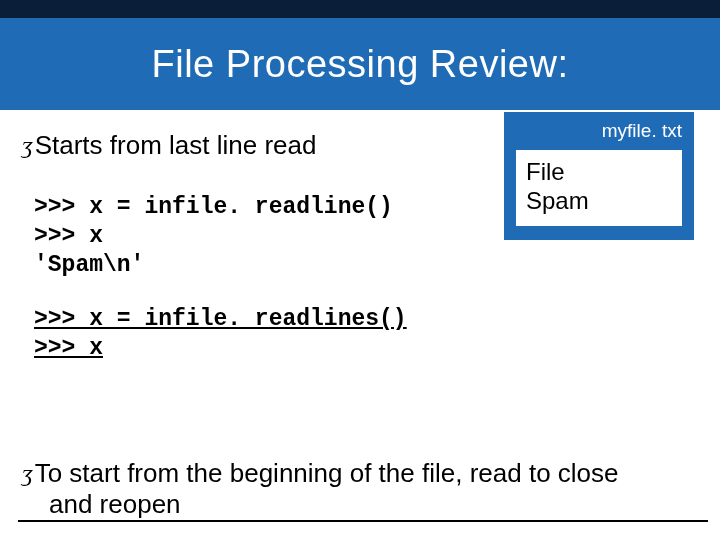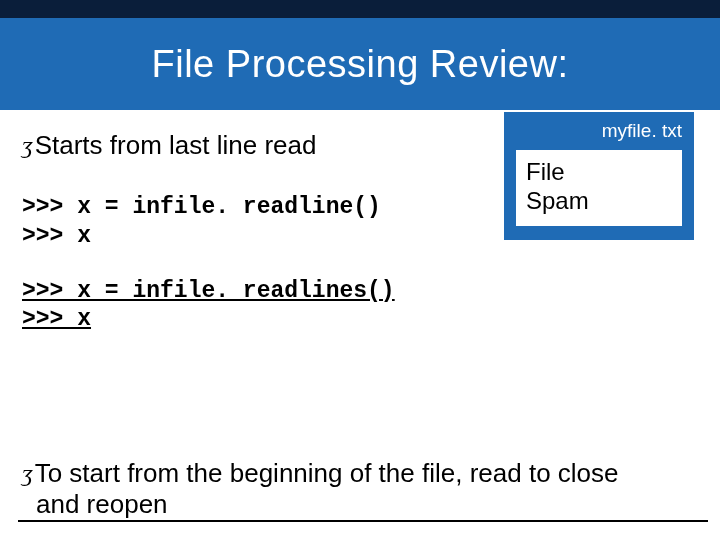--- a/index.html
+++ b/index.html
@@ -43,20 +43,21 @@
     font-size: 24px;
     display: inline-block;
     vertical-align: 1px;
   }
   .code-area {
     font-family: "Courier New", monospace;
     font-size: 23px;
     font-weight: bold;
     color: #000;
     line-height: 1.25;
+    margin-left: 12px;
   }
   .code-block2 {
     margin-top: 26px;
     text-decoration: underline;
   }
   .file-box {
     position: absolute;
     right: 26px;
     top: 2px;
     width: 190px;
@@ -87,21 +88,21 @@
   .bullet2 {
     font-size: 26px;
     color: #000;
     line-height: 1.2;
     position: absolute;
     left: 22px;
     right: 16px;
     bottom: 20px;
   }
   .bullet2 .cont {
-    margin-left: 14px;
+    margin-left: 27px;
     display: block;
   }
 </style>
 </head>
 <body>
 
 <div class="title-band">
   <h1>File Processing Review:</h1>
 </div>
 
@@ -115,20 +116,21 @@
     <div class="fname">myfile. txt</div>
     <div class="fcontent">
       <div>File</div>
       <div>Spam</div>
     </div>
   </div>
 
   <div class="code-area">
     <div>&gt;&gt;&gt; x = infile. readline()</div>
     <div>&gt;&gt;&gt; x</div>
+    <div>'Spam\n'</div>
   </div>
 
   <div class="code-area code-block2">
     <div>&gt;&gt;&gt; x = infile. readlines()</div>
     <div>&gt;&gt;&gt; x</div>
   </div>
 
 </div>
 
 <div class="bullet2">

